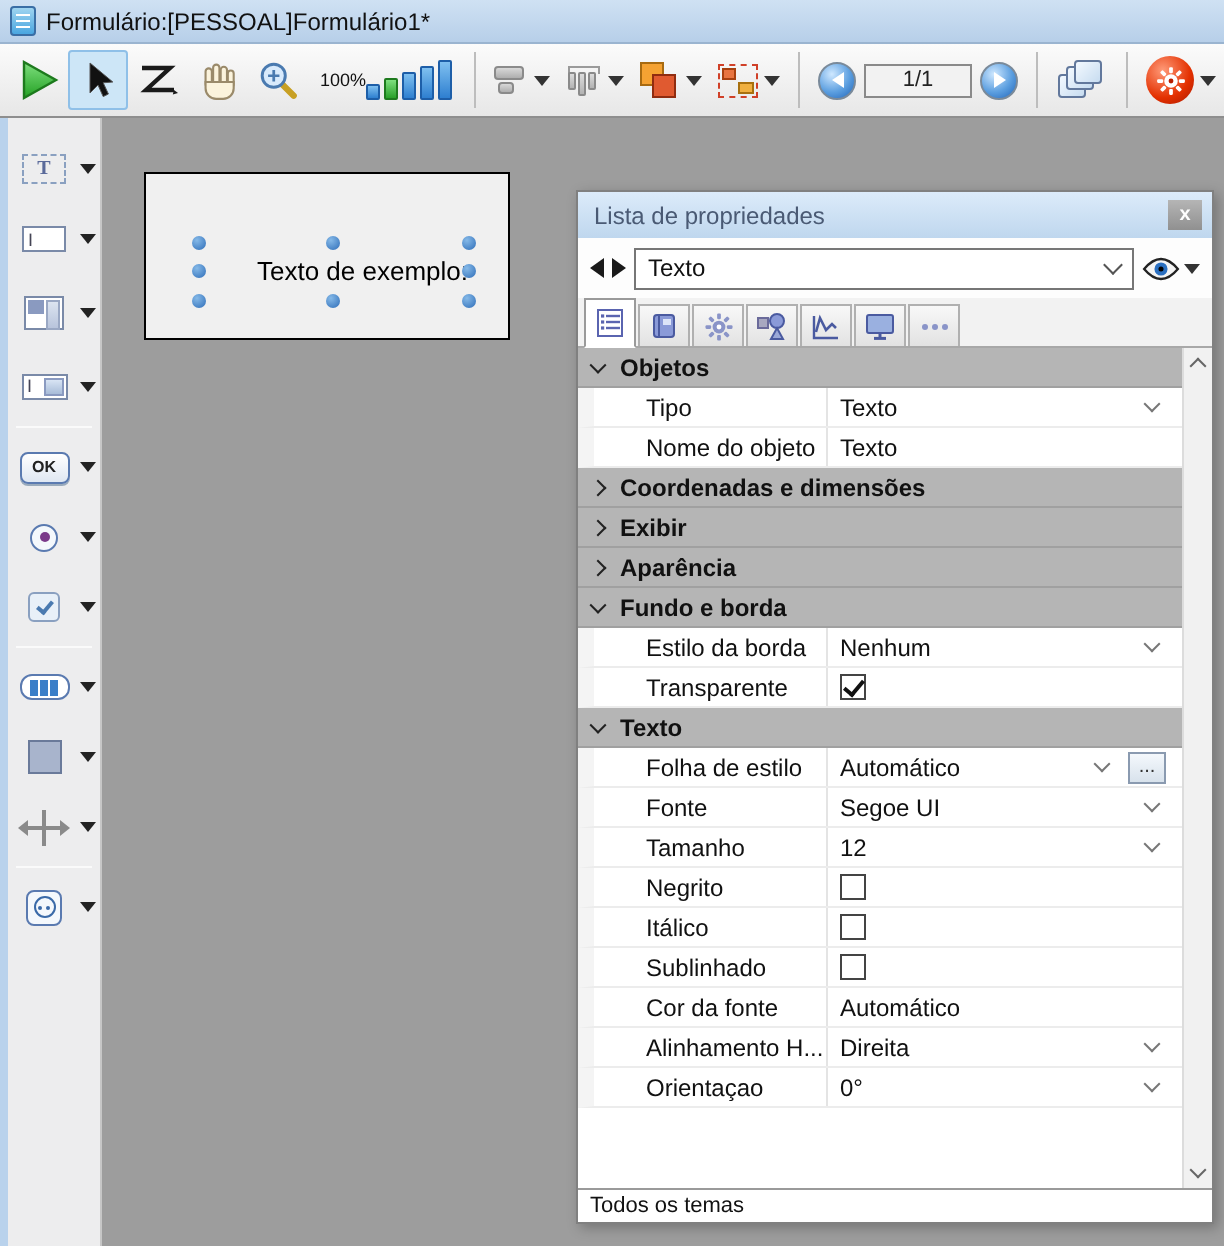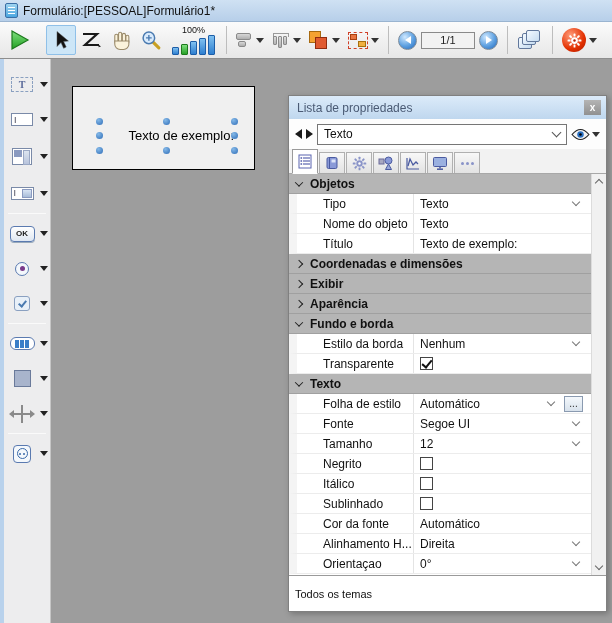--- a/index.html
+++ b/index.html
@@ -20,21 +20,21 @@
   
   .toolbar{position:absolute;left:0;top:22px;width:612px;height:37px;
     background:linear-gradient(#fbfbfb,#e7e7e7);border-bottom:1px solid #8e8e8e;
     display:flex;align-items:center;padding:0 4px;}
   .tbtn{width:30px;height:30px;display:flex;align-items:center;justify-content:center;flex:0 0 auto;}
   .tbtn.selected{background:#cde6f7;border:1px solid #8fc0e8;border-radius:2px;}
   .tsep{width:1px;height:28px;background:#bdbdbd;margin:0 5px;flex:0 0 auto;}
   .tgroup{display:flex;align-items:center;gap:3px;padding:0 4px;flex:0 0 auto;}
   .chevdn{width:0;height:0;border-left:4px solid transparent;border-right:4px solid transparent;
     border-top:5px solid #333;}
-  .zoomctl{display:flex;flex-direction:column;align-items:center;margin:0 6px;flex:0 0 auto;}
+  .zoomctl{display:flex;align-items:center;margin:0 6px;flex:0 0 auto;}
   .zlabel{font-size:9px;color:#111;line-height:10px;}
   .zbars{display:flex;align-items:flex-end;gap:2px;height:20px;}
   .zbar{width:7px;background:linear-gradient(#7fc0f0,#2e7fd0);border:1px solid #1d5ea8;border-radius:1px;}
   .zbar.green{background:linear-gradient(#7fe07f,#28a028);border-color:#1d7a1d;}
   .pagebox{width:54px;height:17px;border:1px solid #8a8a8a;background:#f2f2f2;
     font-size:11px;display:flex;align-items:center;justify-content:center;color:#222;flex:0 0 auto;}
   .navcirc{width:19px;height:19px;border-radius:50%;flex:0 0 auto;
     background:radial-gradient(circle at 35% 30%,#cfe8ff,#5c9fe0 55%,#1f63b8);
     border:1px solid #7a8a9a;display:flex;align-items:center;justify-content:center;margin:0 4px;}
   .tri-l{width:0;height:0;border-top:4px solid transparent;border-bottom:4px solid transparent;
@@ -174,21 +174,21 @@
     transform:rotate(45deg);margin:-3px 6px 0 0;flex:0 0 auto;}
   .cb{position:relative;width:13px;height:13px;border:1px solid #444;background:#fff;flex:0 0 auto;}
   .cb.checked::after{content:"";position:absolute;left:3px;top:0;width:4px;height:8px;
     border:solid #111;border-width:0 2px 2px 0;transform:rotate(40deg);}
   .ellbtn{width:19px;height:16px;border:1px solid #8a9ab0;background:linear-gradient(#f4f8fc,#d8e2ec);
     font-size:10px;color:#333;display:flex;align-items:center;justify-content:center;margin-right:2px;flex:0 0 auto;}
   .pscroll{position:absolute;right:0;top:0;bottom:0;width:15px;background:#f1f1f1;border-left:1px solid #dcdcdc;}
   .sarr{position:absolute;left:4px;width:6px;height:6px;border-right:1.6px solid #666;border-bottom:1.6px solid #666;}
   .sarr.up{top:6px;transform:rotate(-135deg);}
   .sarr.dn{bottom:6px;transform:rotate(45deg);}
-  .pstatus{height:36px;border-top:1px solid #9a9a9a;background:#fff;display:flex;align-items:center;
+  .pstatus{height:17px;border-top:1px solid #9a9a9a;background:#fff;display:flex;align-items:center;
     padding-left:6px;font-size:11px;color:#111;flex:0 0 auto;}
 </style>
 </head>
 <body>
 
 <div class="window">
 
   <div class="titlebar">
     <span class="titleicon"></span>
     <span class="titletext">Formulário:[PESSOAL]Formulário1*</span>
@@ -524,26 +524,20 @@
               <span class="vt">Texto</span>
               <span class="vchev"></span>
             </div>
           </div>
           <div class="prop">
             <div class="plabel">Nome do objeto</div>
             <div class="pvalue">
               <span class="vt">Texto</span>
             </div>
           </div>
-          <div class="prop">
-            <div class="plabel">Título</div>
-            <div class="pvalue">
-              <span class="vt">Texto de exemplo:</span>
-            </div>
-          </div>
           <div class="sec">
             <span class="chev closed"></span>
             <span class="seclbl">Coordenadas e dimensões</span>
           </div>
           <div class="sec">
             <span class="chev closed"></span>
             <span class="seclbl">Exibir</span>
           </div>
           <div class="sec">
             <span class="chev closed"></span>

